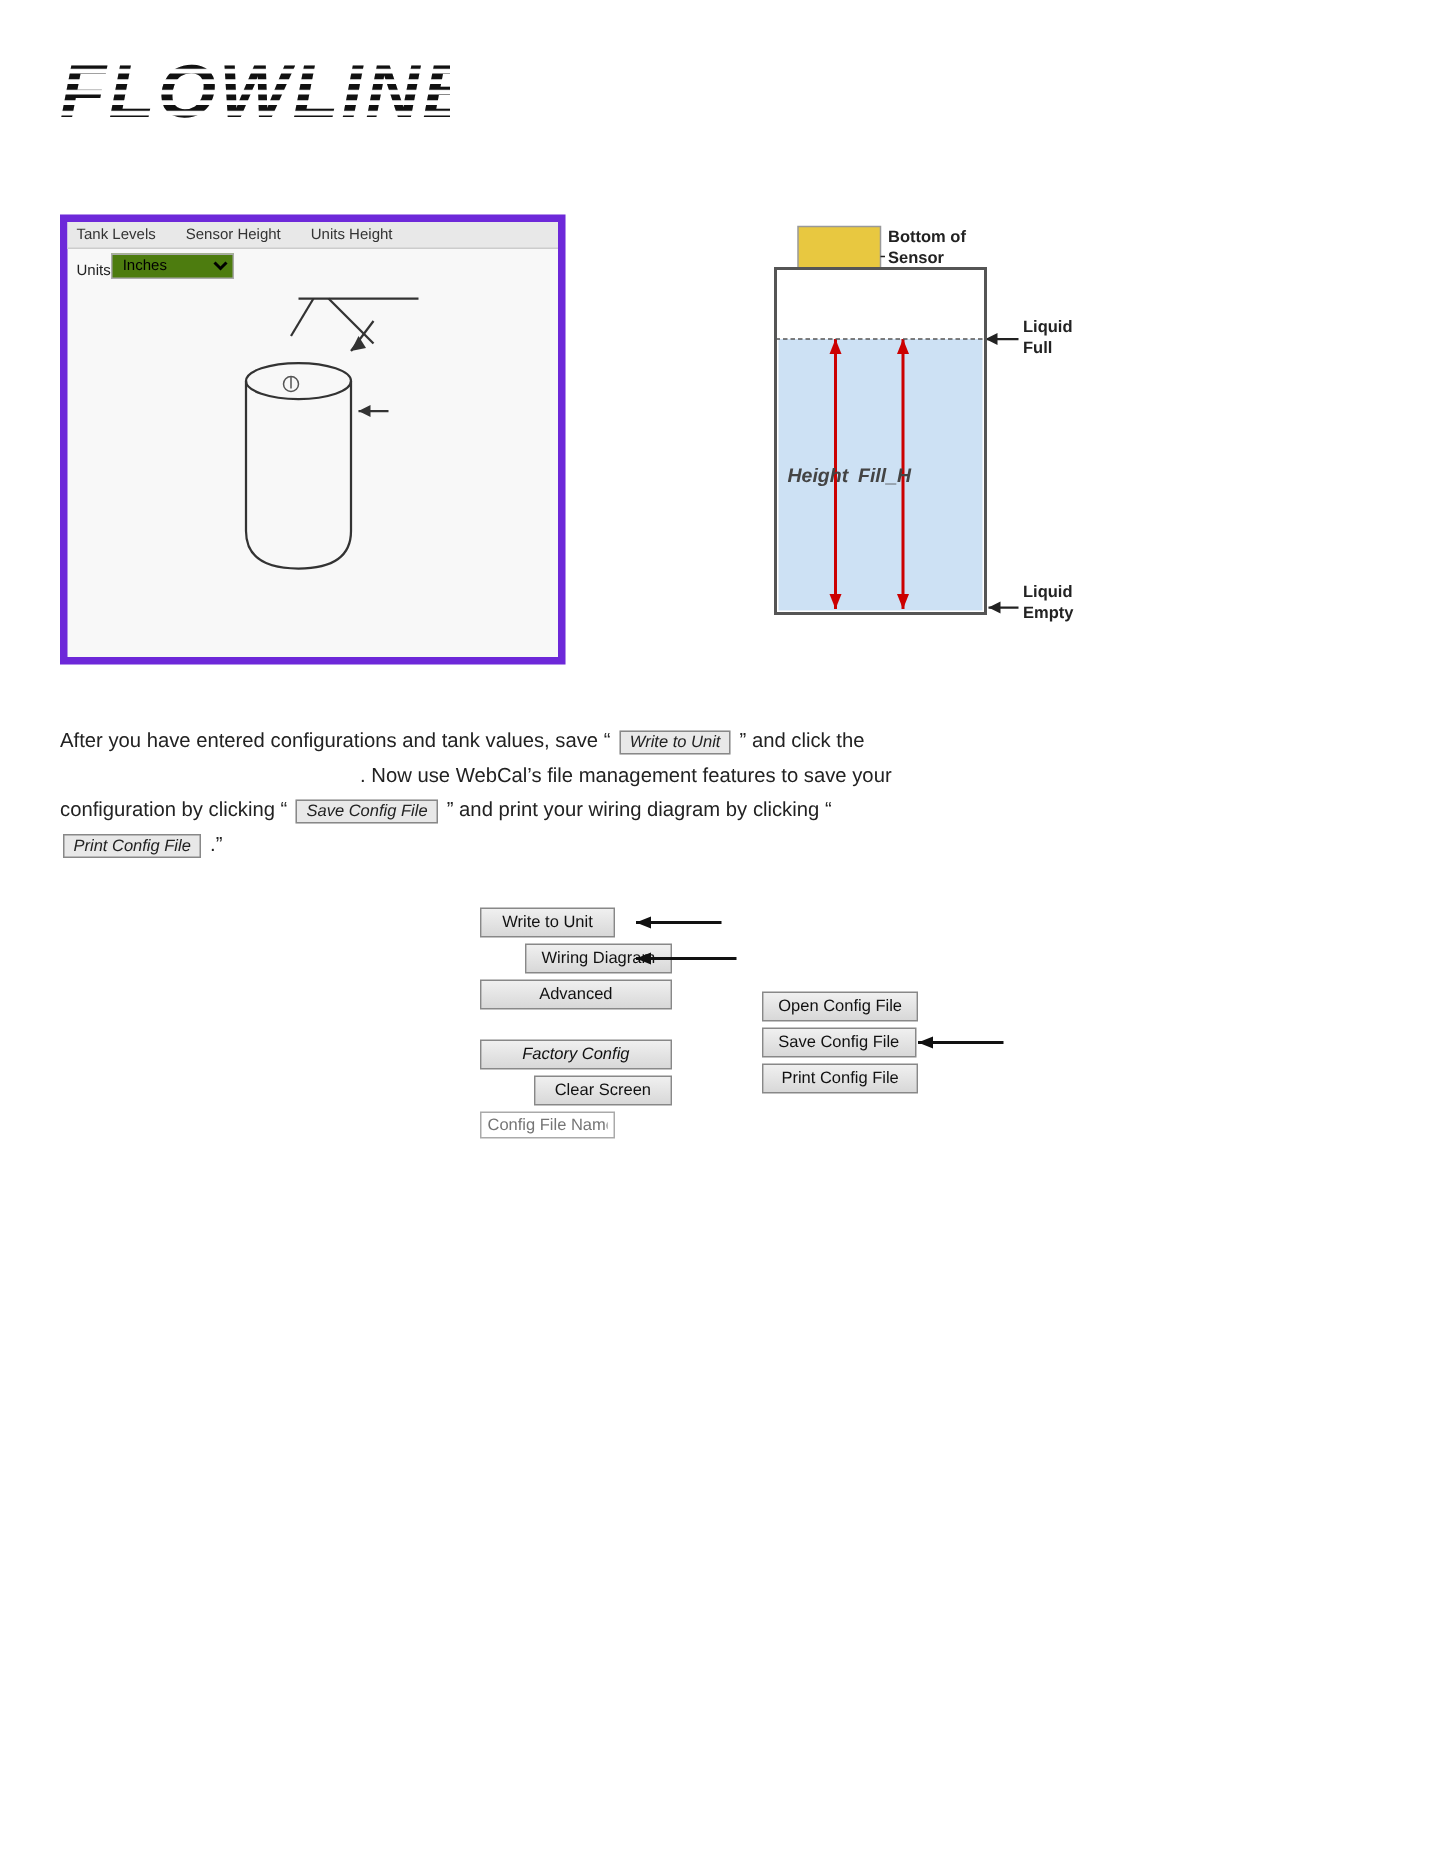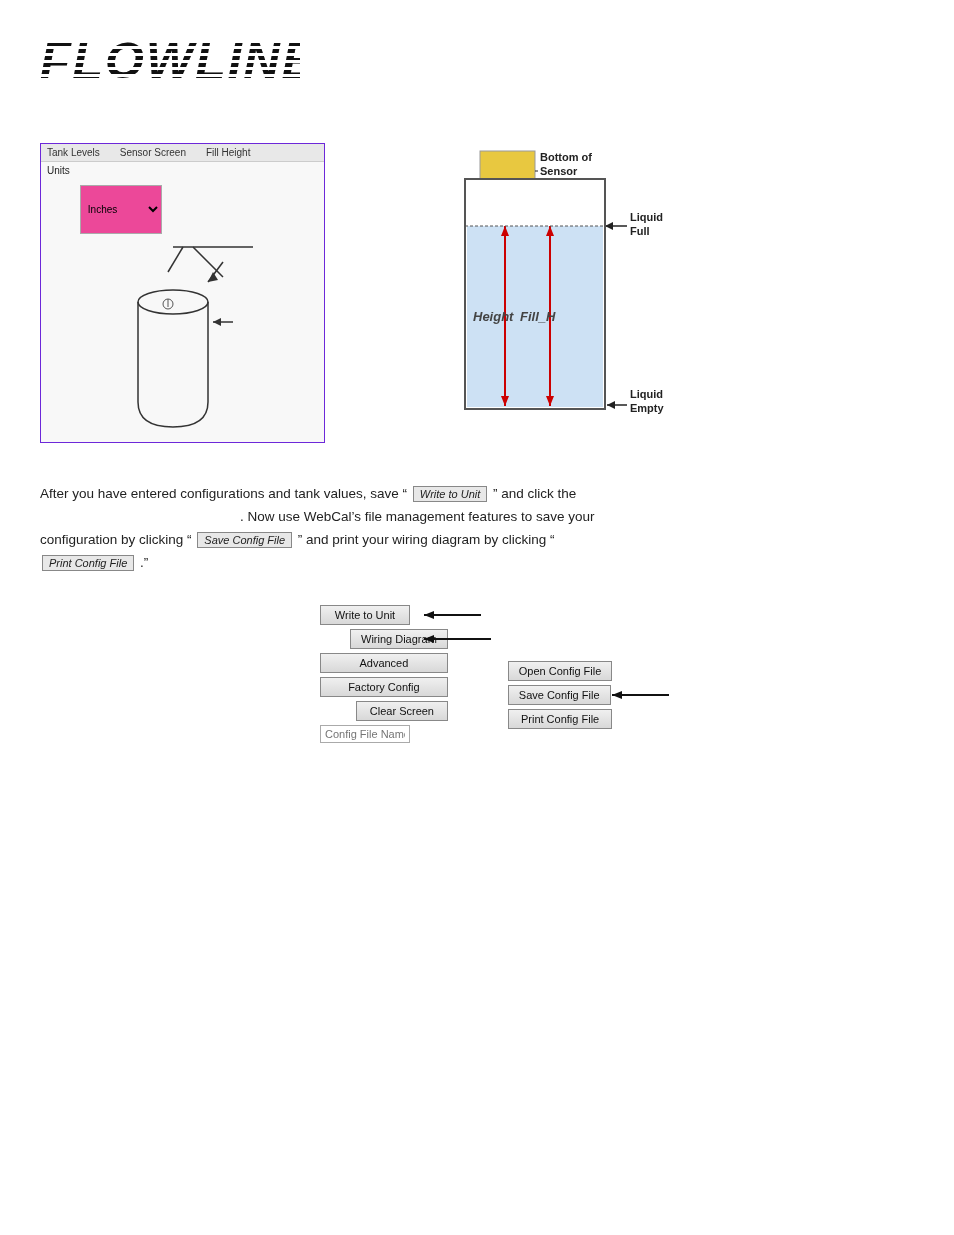--- a/index.html
+++ b/index.html
@@ -34,22 +34,22 @@
       display: flex;
       flex-direction: row;
       gap: 40px;
       margin-top: 30px;
       margin-bottom: 40px;
       align-items: flex-start;
     }
 
     
     .left-diagram {
-      border: 1px solid #6d28d9;
-      width: 285px;
+      border: 5px solid #6d28d9;
+      width: 337px;
       height: 300px;
       position: relative;
       background: #f8f8f8;
       flex-shrink: 0;
     }
 
     .tank-ui-header {
       background: #e8e8e8;
       padding: 3px 6px;
       font-size: 10px;
@@ -57,31 +57,29 @@
       display: flex;
       gap: 20px;
       align-items: center;
     }
     .tank-ui-header-item {
       font-size: 10px;
       color: #333;
     }
     .tank-ui-subheader {
       display: flex;
-      align-items: flex-start;
+      align-items: flex-end;
       padding: 3px 6px;
-      gap: 10px;
       font-size: 10px;
     }
     .inches-select {
       font-size: 10px;
       border: 1px solid #aaa;
-      padding: 17px 3px;
-      background: #ec4899;
-      margin-top: 20px;
+      padding: 1px 3px;
+      background: #4d7c0f;
     }
 
     
     .tank-drawing-area {
       display: flex;
       justify-content: center;
       align-items: center;
       height: 220px;
       position: relative;
     }
@@ -154,22 +152,22 @@
     <rect width="260" height="55" fill="url(#stripe)" mask="url(#textmask)"></rect>
   </svg>
 </div>
 
 <div class="content">
   <div class="diagrams-row">
 
     <div class="left-diagram">
       <div class="tank-ui-header">
         <span class="tank-ui-header-item">Tank Levels</span>
-        <span class="tank-ui-header-item">Sensor Screen</span>
-        <span class="tank-ui-header-item">Fill Height</span>
+        <span class="tank-ui-header-item">Sensor Height</span>
+        <span class="tank-ui-header-item">Units Height</span>
       </div>
       <div class="tank-ui-subheader">
         <span>Units</span>
         <select class="inches-select">
           <option>Inches</option>
           <option>Centimeters</option>
           <option>Feet</option>
           <option>Meters</option>
         </select>
       </div>
@@ -274,21 +272,21 @@
       <div style="position:relative; display:flex; align-items:center; margin-top:2px;padding-left:30px;">
         <button class="ui-button">Wiring Diagram</button>
         <div style="position:absolute; left:96px; display:flex; align-items:center;">
           <svg width="85" height="16">
             <line x1="75" y1="8" x2="8" y2="8" stroke="#111" stroke-width="2"></line>
             <polygon points="8,8 18,4 18,12" fill="#111"></polygon>
           </svg>
         </div>
       </div>
       <button class="ui-button" style="margin-top:2px;">Advanced</button>
-      <button class="ui-button" style="margin-top:2px;">Factory Config</button>
+      <button class="ui-button" style="margin-top:18px;font-style:italic;">Factory Config</button>
       <button class="ui-button" style="margin-top:2px;margin-left:36px;">Clear Screen</button>
       <div style="margin-top:2px;">
         <input type="text" class="config-name-input" placeholder="Config File Name" style="width: 90px; font-size: 11px; border: 1px solid rgb(170, 170, 170); padding: 2px 4px;">
       </div>
     </div>
 
     <div class="button-group" style="margin-top: 56px; position:relative;">
       <button class="ui-button">Open Config File</button>
 
       <div style="position:relative; display:flex; align-items:center; margin-top:2px;">

